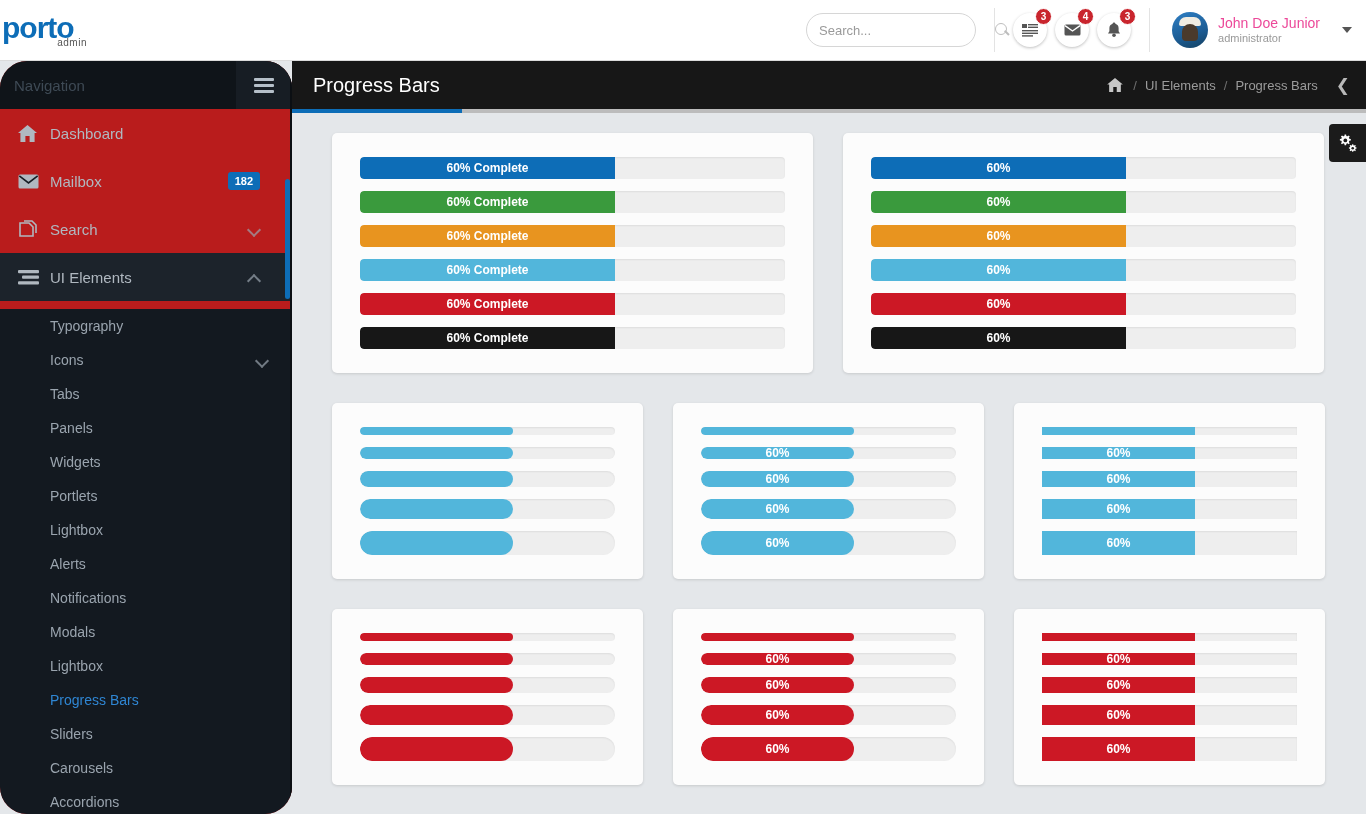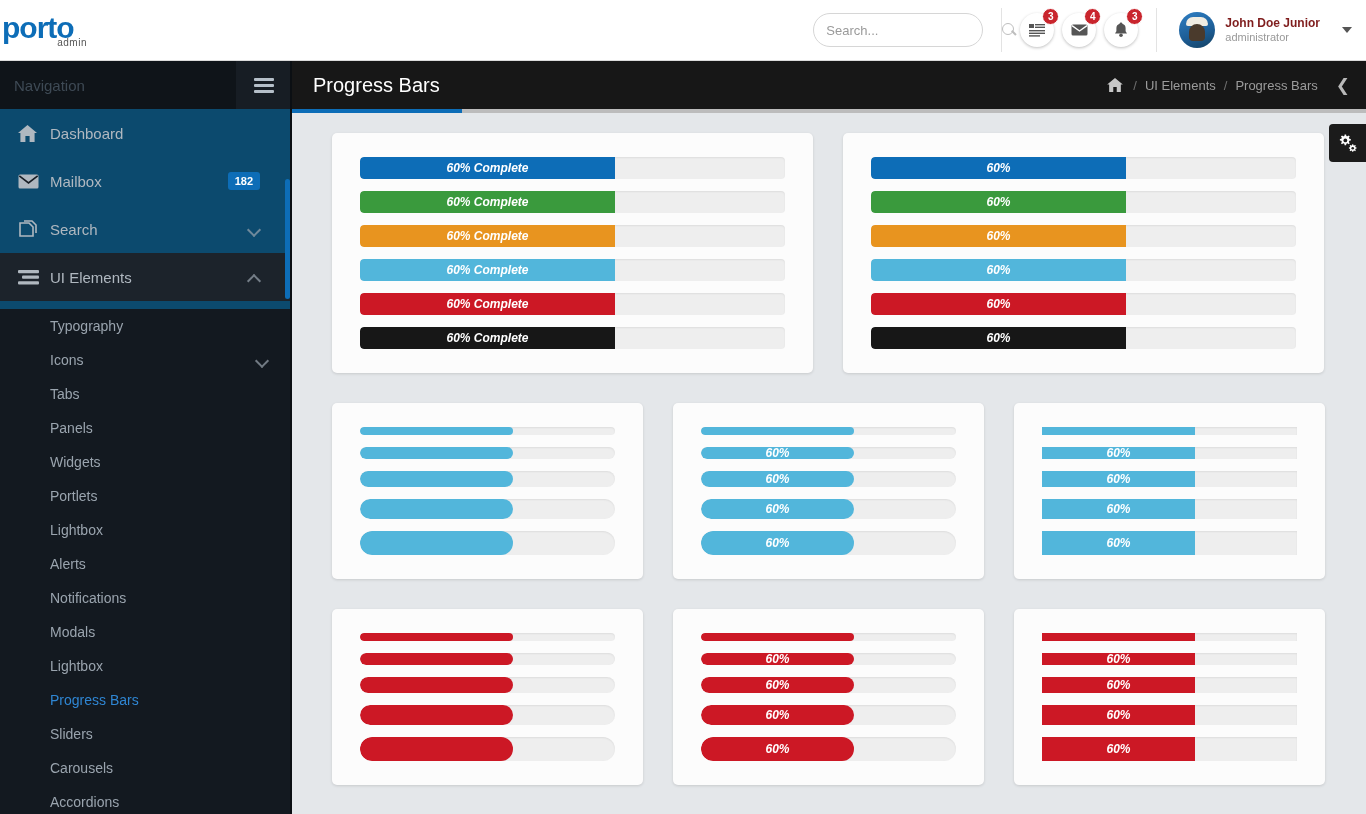--- a/index.html
+++ b/index.html
@@ -70,31 +70,31 @@
   }
   .avatar::before {
     content: ""; position: absolute; left: 7px; top: 5px; width: 22px; height: 9px;
     background: #f0ece2; border-radius: 11px 11px 3px 3px;
   }
   .avatar::after {
     content: ""; position: absolute; left: 10px; top: 12px; width: 16px; height: 17px;
     background: #4a3a2c; border-radius: 8px 8px 4px 4px;
   }
   .user-text { line-height: 1.2; }
-  .user-name { font-size: 12px; color: #7f1d1d; font-weight: 700; }
+  .user-name { font-size: 14px; color: #ec4899; font-weight: 400; }
   .user-role { font-size: 11px; color: #999; }
   .caret-down {
     width: 0; height: 0; border-left: 5px solid transparent; border-right: 5px solid transparent;
     border-top: 6px solid #555; margin-left: 12px; margin-right: 4px;
   }
 
   
   .sidebar {
     position: absolute; top: 61px; left: 0; width: 292px; height: 753px;
-    background: #0c4a6e; overflow: hidden;
+    background: #b91c1c; overflow: hidden; border-radius: 27px;
   }
   .nav-head {
     height: 48px; display: flex; align-items: center; justify-content: space-between;
     background: #0f1419; padding-left: 14px;
   }
   .nav-head-title { color: #3e4a55; font-size: 15px; }
   .hamburger-btn {
     width: 56px; height: 48px; background: #171d24;
     display: flex; align-items: center; justify-content: center; cursor: pointer;
   }
@@ -163,21 +163,21 @@
   
   .gear-fab {
     position: absolute; top: 124px; right: 0; width: 37px; height: 38px;
     background: #1b1b1b; border-radius: 4px 0 0 4px;
     display: flex; align-items: center; justify-content: center; cursor: pointer; z-index: 5;
   }
 
   
   .content {
     position: absolute; top: 113px; left: 292px; width: 1074px; height: 701px;
-    background: #e4e7ea; overflow: hidden; padding: 20px 40px 0 40px; font-style: italic;
+    background: #e4e7ea; overflow: hidden; padding: 20px 40px 0 40px;
   }
   .row { display: flex; gap: 30px; margin-bottom: 30px; }
   .panel {
     background: #fcfcfc; border-radius: 5px; box-shadow: 0 1px 3px rgba(0,0,0,.13);
     padding: 24px 28px;
   }
   .panel.half { width: 481px; }
   .panel.third { width: 311px; }
 
   .progress {

